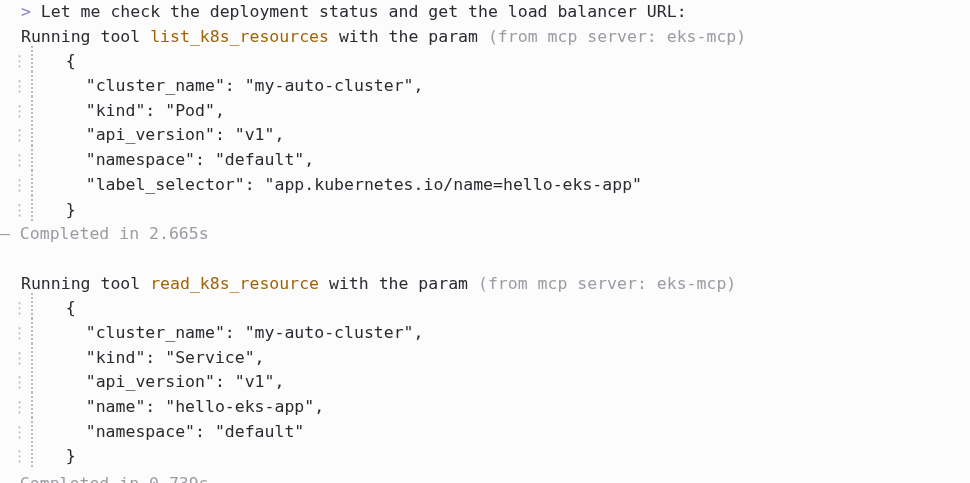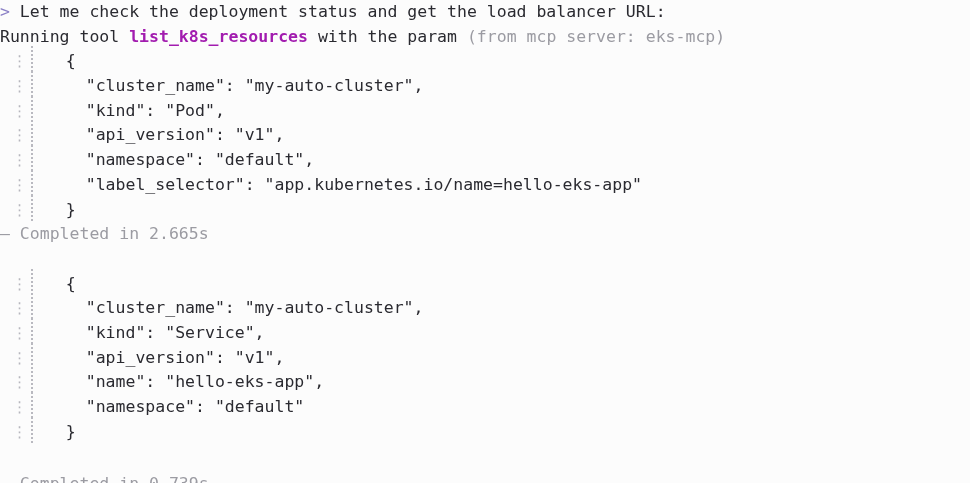--- a/index.html
+++ b/index.html
@@ -23,36 +23,35 @@
     box-sizing: border-box;
     font-size: 16.5px;
     line-height: 24.7px;
     color: #2a2a30;
     letter-spacing: 0px;
   }
 
   .line {
     height: 24.7px;
     white-space: pre;
-    padding-left: 0;
+    padding-left: 21px;
     box-sizing: border-box;
     display: block;
   }
 
   .line.blank { }
 
   
   .prompt-mark {
     color: #8b80c6;
   }
 
   
   .tool-name {
-    color: #a21caf;
-    font-weight: bold;
+    color: #a16207;
   }
 
   
   .dim {
     color: #9b9ba2;
   }
 
   
   .json-line {
     position: relative;
@@ -119,20 +118,21 @@
   <div class="json-line"><span class="gutter">⋮</span><span class="json-text">    "kind": "Pod",</span></div>
   <div class="json-line"><span class="gutter">⋮</span><span class="json-text">    "api_version": "v1",</span></div>
   <div class="json-line"><span class="gutter">⋮</span><span class="json-text">    "namespace": "default",</span></div>
   <div class="json-line"><span class="gutter">⋮</span><span class="json-text">    "label_selector": "app.kubernetes.io/name=hello-eks-app"</span></div>
   <div class="json-line"><span class="gutter">⋮</span><span class="json-text">  }</span></div>
 
   <div class="status-line">— Completed in 2.665s</div>
 
   <div class="line blank"> </div>
 
+  <div class="line"><span>Running tool </span><span class="tool-name">read_k8s_resource</span><span> with the param </span><span class="dim">(from mcp server: eks-mcp)</span></div>
 
   <div class="json-line"><span class="gutter">⋮</span><span class="json-text">  {</span></div>
   <div class="json-line"><span class="gutter">⋮</span><span class="json-text">    "cluster_name": "my-auto-cluster",</span></div>
   <div class="json-line"><span class="gutter">⋮</span><span class="json-text">    "kind": "Service",</span></div>
   <div class="json-line"><span class="gutter">⋮</span><span class="json-text">    "api_version": "v1",</span></div>
   <div class="json-line"><span class="gutter">⋮</span><span class="json-text">    "name": "hello-eks-app",</span></div>
   <div class="json-line"><span class="gutter">⋮</span><span class="json-text">    "namespace": "default"</span></div>
   <div class="json-line"><span class="gutter">⋮</span><span class="json-text">  }</span></div>
 
   <div class="clipped">

